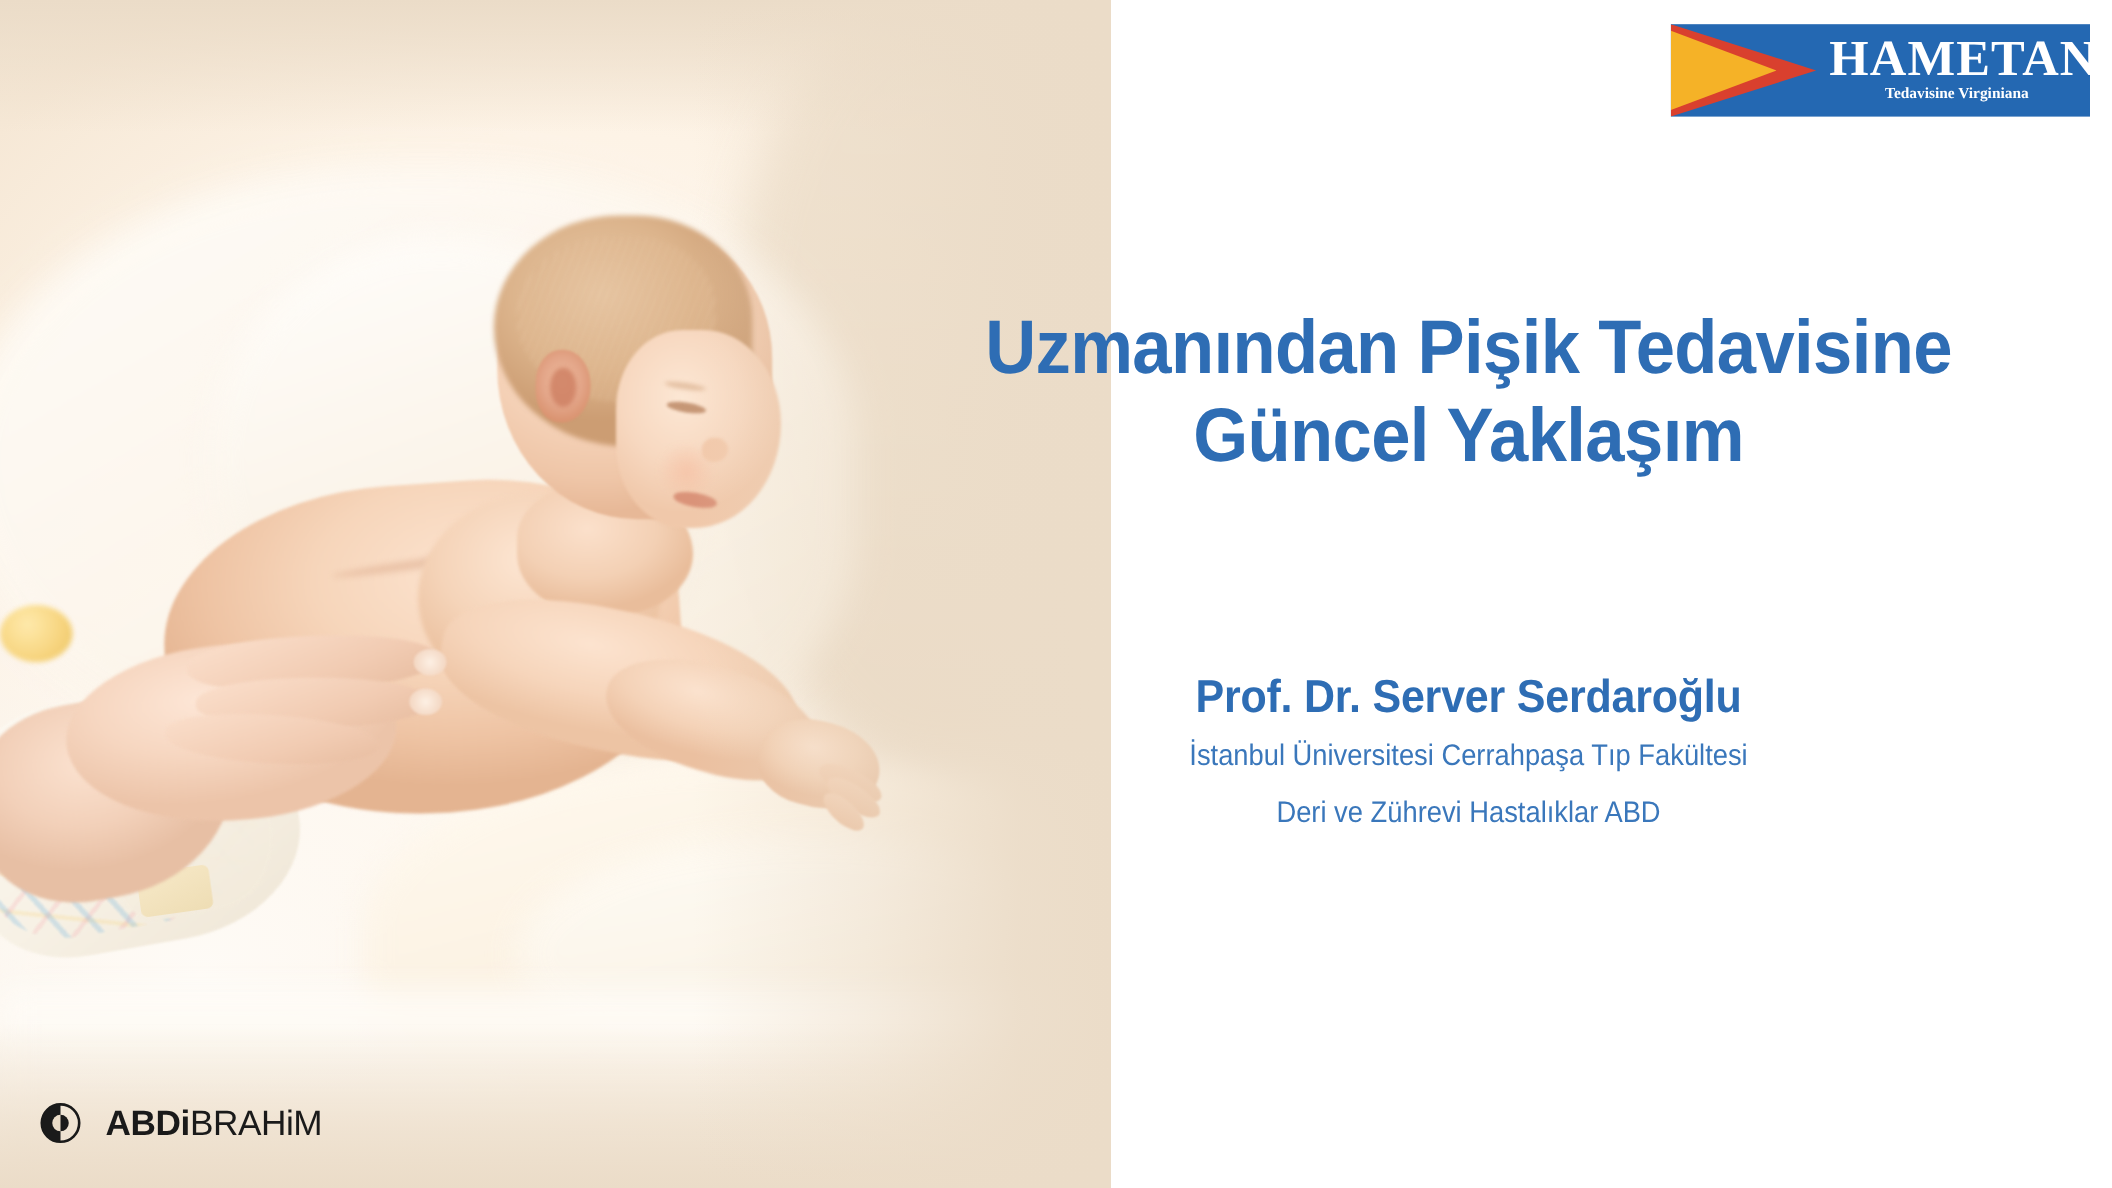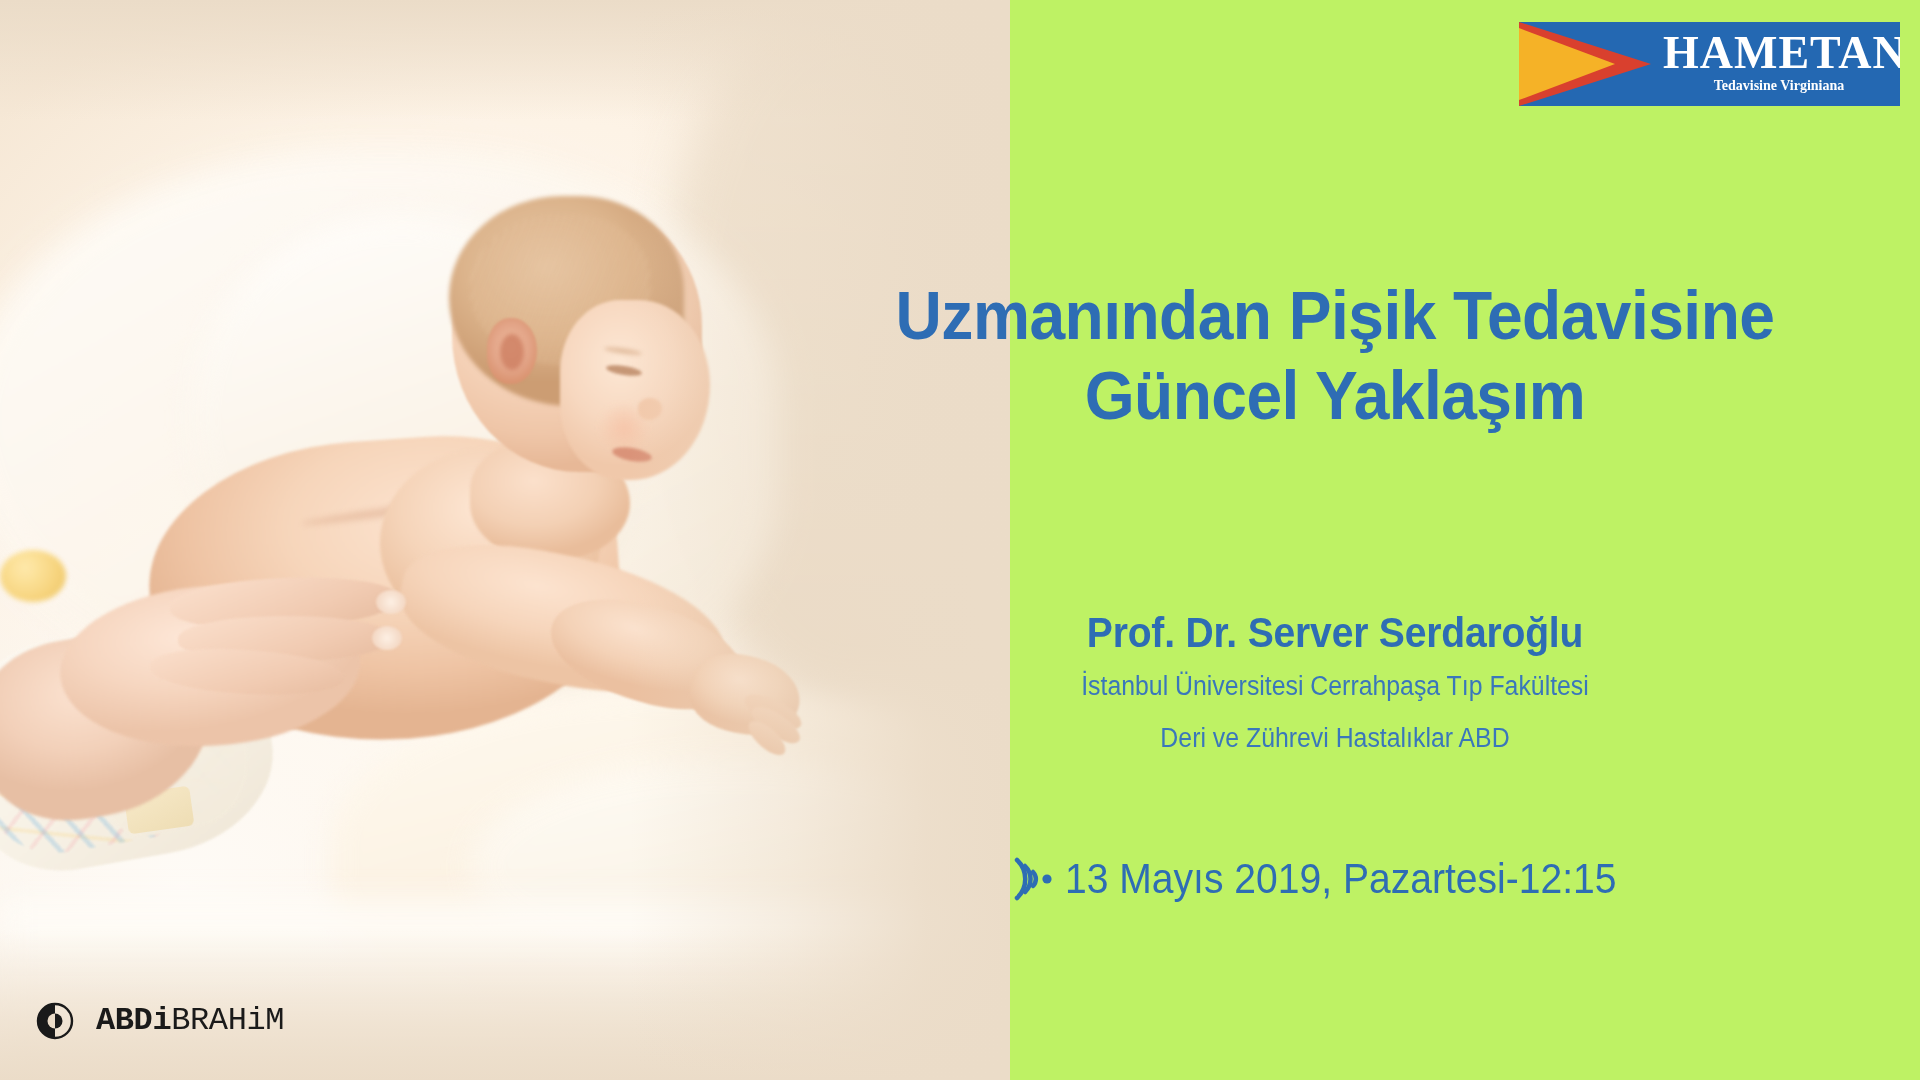--- a/index.html
+++ b/index.html
@@ -1,18 +1,18 @@
 <!DOCTYPE html>
 <html><head>
 <meta charset="utf-8">
 <style>
   html,body{margin:0;padding:0;background:#ebdcc8;}
   body{width:1920px;height:1080px;overflow:hidden;font-family:"Liberation Sans",sans-serif;}
 
-  #slide{position:relative;width:1920px;height:1080px;background:#bef264;overflow:hidden;}
+  #slide{position:relative;width:1920px;height:1080px;background:#ffffff;overflow:hidden;}
 
   
   .photo{position:absolute;left:0;top:0;width:1010px;height:1080px;overflow:hidden;}
   .photo-canvas{position:absolute;inset:0;
     background:
       radial-gradient(110% 75% at 18% 82%, rgba(255,252,248,.95) 0%, rgba(255,250,243,.55) 42%, rgba(255,250,243,0) 72%),
       radial-gradient(85% 60% at 52% 40%, #fffaf2 0%, #fdf3e6 48%, #f6e8d6 78%, rgba(246,232,214,0) 100%),
       linear-gradient(180deg,#f3e6d3 0%,#f7ecdc 26%,#fbf3e8 55%,#f7ece0 80%,#efe0cd 100%);
   }
   
@@ -141,21 +141,21 @@
 
   .dateline{position:absolute;left:0;top:810px;width:1010px;display:flex;align-items:center;justify-content:center;gap:10px;}
   .signal-icon{flex:0 0 auto;width:44px;height:50px;display:block;}
   .date-text{font-family:"Liberation Sans Narrow","Liberation Sans",sans-serif;
     font-weight:400;font-size:42px;line-height:50px;color:#2e6db4;white-space:nowrap;
     transform:scaleX(.93);transform-origin:0 50%;}
 
   
   .abdi{position:absolute;left:36px;top:1002px;display:flex;align-items:center;gap:22px;}
   .abdi-mark{width:38px;height:38px;display:block;}
-  .abdi-word{font-family:Liberation Mono, monospace;font-size:32px;line-height:34px;color:#1a1a1a;white-space:nowrap;letter-spacing:-.4px;}
+  .abdi-word{font-family:Liberation Sans, sans-serif;font-size:32px;line-height:34px;color:#1a1a1a;white-space:nowrap;letter-spacing:-.4px;}
   .abdi-word b{font-weight:700;}
   .abdi-word span{font-weight:400;}
 </style>
 </head>
 <body>
 
 <div id="slide">
 
   <div class="photo">
     <div class="photo-canvas">
@@ -226,29 +226,20 @@
 
     <div class="title">
       <div>Uzmanından Pişik Tedavisine</div>
       <div>Güncel Yaklaşım</div>
     </div>
 
     <div class="speaker">Prof. Dr. Server Serdaroğlu</div>
     <div class="affil affil1">İstanbul Üniversitesi Cerrahpaşa Tıp Fakültesi</div>
     <div class="affil affil2">Deri ve Zührevi Hastalıklar ABD</div>
 
-    <div class="dateline">
-      <svg class="signal-icon" viewBox="0 0 44 50">
-        <path d="M6 6 A26 26 0 0 1 6 44" fill="none" stroke="#2E6DB4" stroke-width="4.5" stroke-linecap="round"></path>
-        <path d="M14 12 A18 18 0 0 1 14 38" fill="none" stroke="#2E6DB4" stroke-width="4.5" stroke-linecap="round"></path>
-        <path d="M22 18 A10 10 0 0 1 22 32" fill="none" stroke="#2E6DB4" stroke-width="4.5" stroke-linecap="round"></path>
-        <circle cx="36" cy="25" r="4.6" fill="#2E6DB4"></circle>
-      </svg>
-      <div class="date-text">13 Mayıs 2019, Pazartesi-12:15</div>
-    </div>
   </div>
 
   <div class="abdi">
     <svg class="abdi-mark" viewBox="0 0 38 38">
       <circle cx="19" cy="19" r="17" fill="none" stroke="#1a1a1a" stroke-width="2.4"></circle>
       <path d="M19 2 A17 17 0 0 0 19 36 Z" fill="#1a1a1a"></path>
       <circle cx="19" cy="19" r="7.5" fill="#EBDCC8"></circle>
       <path d="M19 11.5 A7.5 7.5 0 0 1 19 26.5 Z" fill="#1a1a1a"></path>
     </svg>
     <div class="abdi-word">

